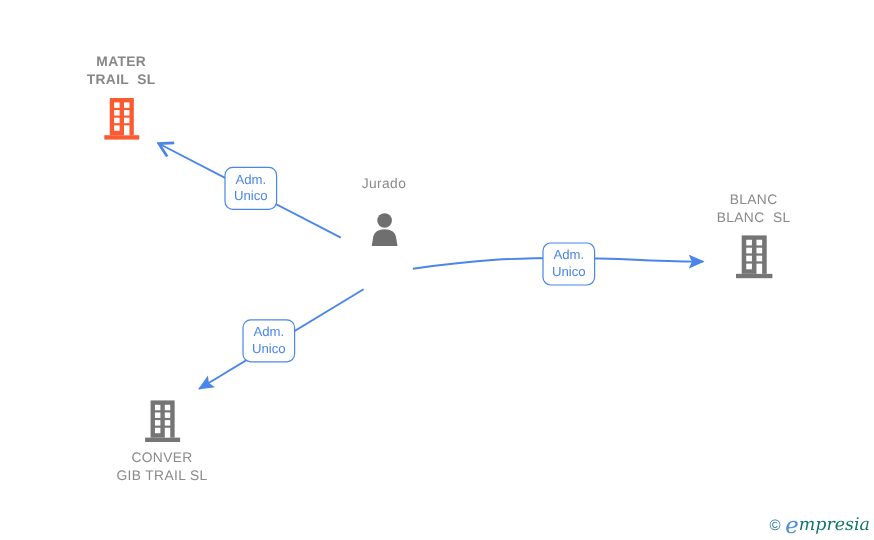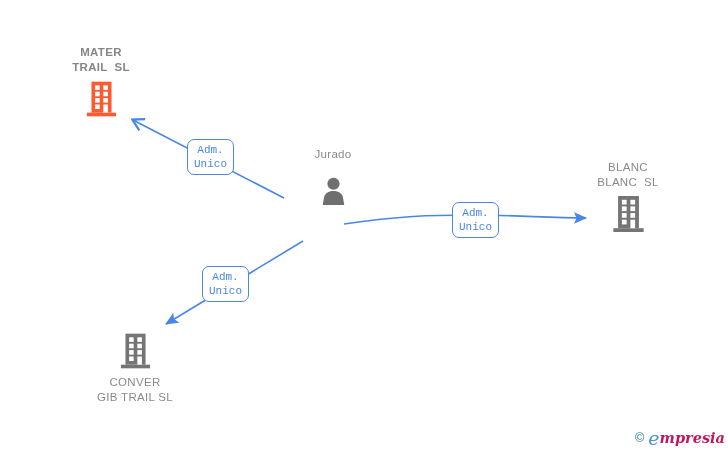--- a/index.html
+++ b/index.html
@@ -42,21 +42,20 @@
     z-index: 3;
     background: #ffffff;
     border: 1.5px solid #4a86e8;
     border-radius: 7px;
     color: #4a86e8;
     font-size: 11px;
     line-height: 14px;
     padding: 3px 6px;
     text-align: center;
     min-width: 44px;
-    font-family: Liberation Mono, monospace;
   }
   .brand {
     position: absolute;
     right: 3px;
     bottom: 4px;
     z-index: 2;
     display: flex;
     align-items: center;
   }
   .brand .copy {
@@ -66,26 +65,25 @@
     font-family: "Liberation Sans", sans-serif;
   }
   .brand .e-letter {
     color: #4a90d2;
     font-family: "DejaVu Serif", serif;
     font-style: italic;
     font-size: 19px;
     line-height: 16px;
   }
   .brand .brand-rest {
-    color: #be185d;
+    color: #0f766e;
     font-family: "DejaVu Serif", serif;
     font-style: italic;
     font-size: 14.5px;
     line-height: 16px;
-    font-weight: bold;
   }
 </style>
 </head>
 <body>
 
 <div class="canvas">
 
   <svg class="wires" width="728" height="450" viewBox="0 0 728 450">
     <defs>
       <marker id="arrow-open" markerWidth="9" markerHeight="9" refX="7.5" refY="4.5" orient="auto" markerUnits="strokeWidth">
@@ -114,21 +112,21 @@
         <rect x="10" y="11" width="5" height="5"></rect>
           <rect x="19" y="11" width="5" height="5"></rect>
         <rect x="10" y="18" width="5" height="5"></rect>
           <rect x="19" y="18" width="5" height="5"></rect>
         <rect x="10" y="25" width="5" height="5"></rect>
           <rect x="19" y="25" width="5" height="9"></rect>
       </g>
     </svg>
   </div>
 
-  <div class="node" style="left:261px; top:147px; width:144px;">
+  <div class="node" style="left:248px; top:147px; width:144px;">
     <div class="nline">Jurado</div>
     <svg class="icon-gap-person" width="31" height="31" viewBox="0 0 32 32">
       <g class="person-fill">
         <circle cx="16" cy="8" r="6.3"></circle>
         <path d="M16,15.6 C10.6,15.6 7,18.2 6.2,22.2 L4.9,30 L27.1,30 L25.8,22.2 C25,18.2 21.4,15.6 16,15.6 Z"></path>
       </g>
     </svg>
   </div>
 
   <div class="node" style="left:558px; top:160px; width:140px;">

